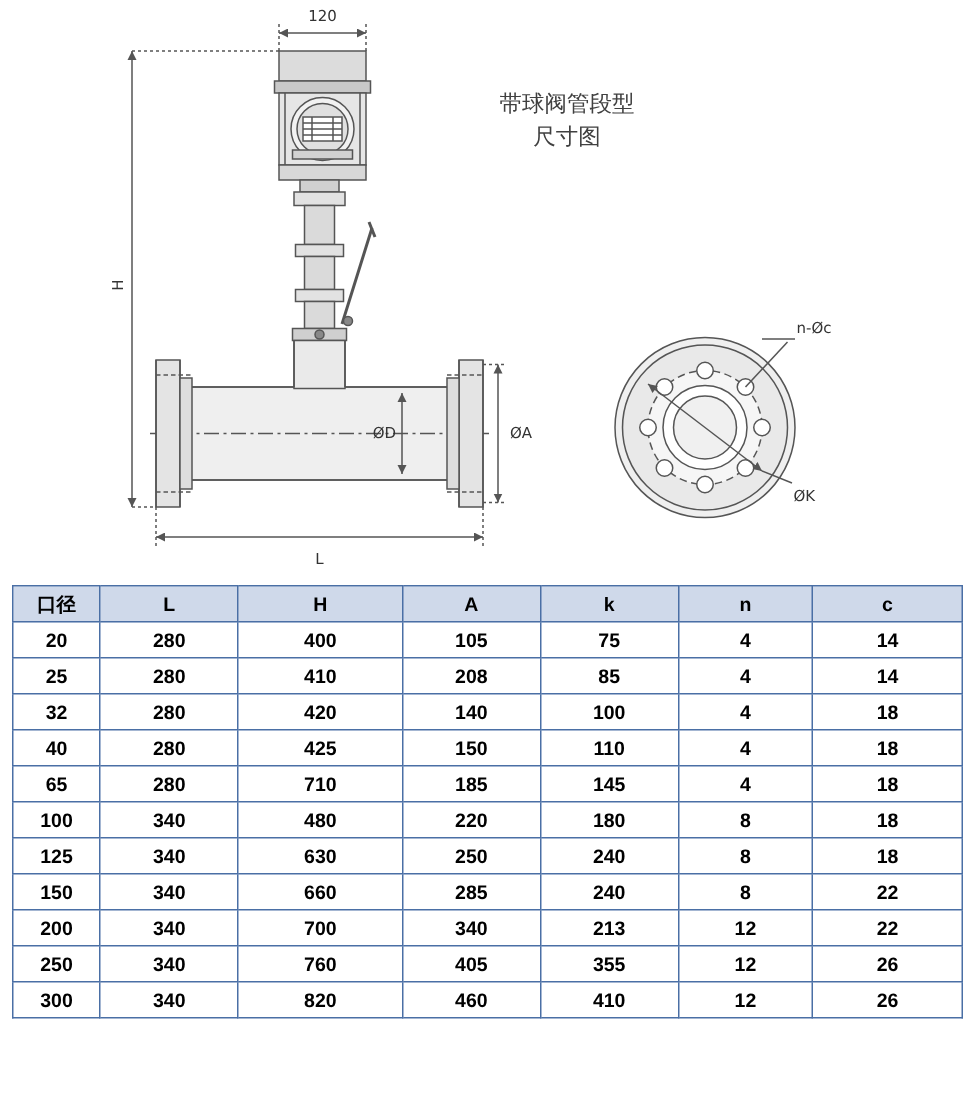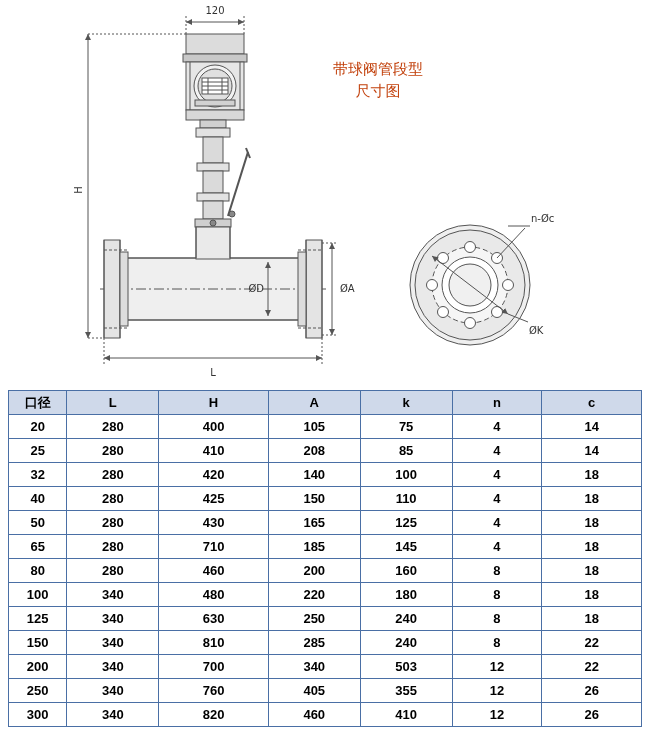--- a/index.html
+++ b/index.html
@@ -32,21 +32,21 @@
     display: block;
   }
   .dwg-title {
     position: absolute;
     left: 288px;
     top: 58px;
     width: 180px;
     text-align: center;
     font-size: 15px;
     line-height: 22px;
-    color: #c2410c;
+    color: #404040;
     font-family: "DejaVu Sans", sans-serif;
   }
   
   #spec-table {
     position: absolute;
     left: 8px;
     top: 390px;
     width: 634px;
     border-collapse: collapse;
     font-size: 13px;
@@ -250,44 +250,26 @@
       <tr>
         <td>40</td>
         <td>280</td>
         <td>425</td>
         <td>150</td>
         <td>110</td>
         <td>4</td>
         <td>18</td>
       </tr>
       <tr>
-        <td>50</td>
-        <td>280</td>
-        <td>430</td>
-        <td>165</td>
-        <td>125</td>
-        <td>4</td>
-        <td>18</td>
-      </tr>
-      <tr>
         <td>65</td>
         <td>280</td>
         <td>710</td>
         <td>185</td>
         <td>145</td>
         <td>4</td>
-        <td>18</td>
-      </tr>
-      <tr>
-        <td>80</td>
-        <td>280</td>
-        <td>460</td>
-        <td>200</td>
-        <td>160</td>
-        <td>8</td>
         <td>18</td>
       </tr>
       <tr>
         <td>100</td>
         <td>340</td>
         <td>480</td>
         <td>220</td>
         <td>180</td>
         <td>8</td>
         <td>18</td>
@@ -297,32 +279,32 @@
         <td>340</td>
         <td>630</td>
         <td>250</td>
         <td>240</td>
         <td>8</td>
         <td>18</td>
       </tr>
       <tr>
         <td>150</td>
         <td>340</td>
-        <td>810</td>
+        <td>660</td>
         <td>285</td>
         <td>240</td>
         <td>8</td>
         <td>22</td>
       </tr>
       <tr>
         <td>200</td>
         <td>340</td>
         <td>700</td>
         <td>340</td>
-        <td>503</td>
+        <td>213</td>
         <td>12</td>
         <td>22</td>
       </tr>
       <tr>
         <td>250</td>
         <td>340</td>
         <td>760</td>
         <td>405</td>
         <td>355</td>
         <td>12</td>

